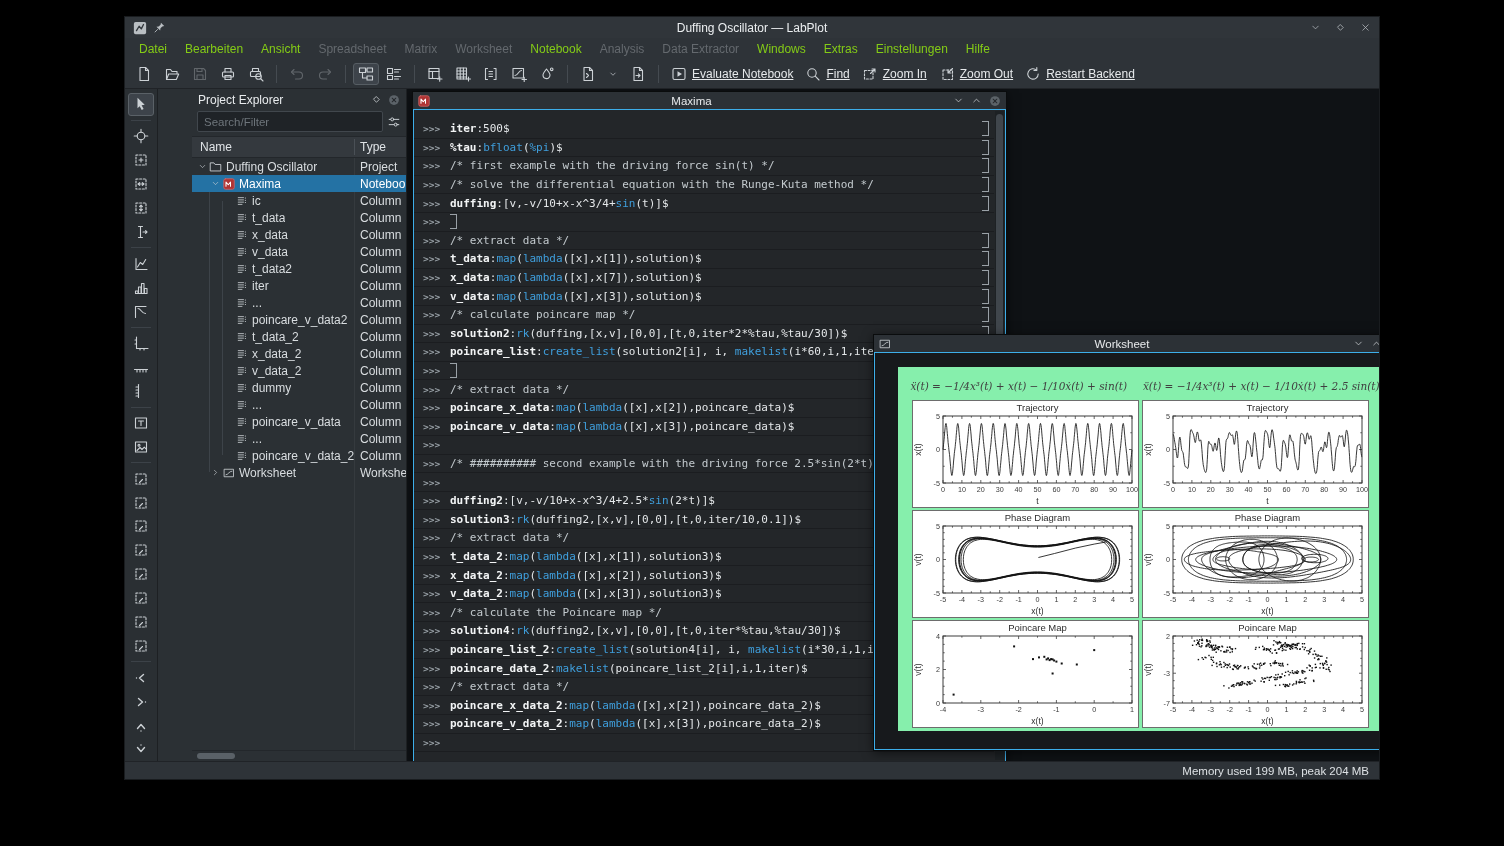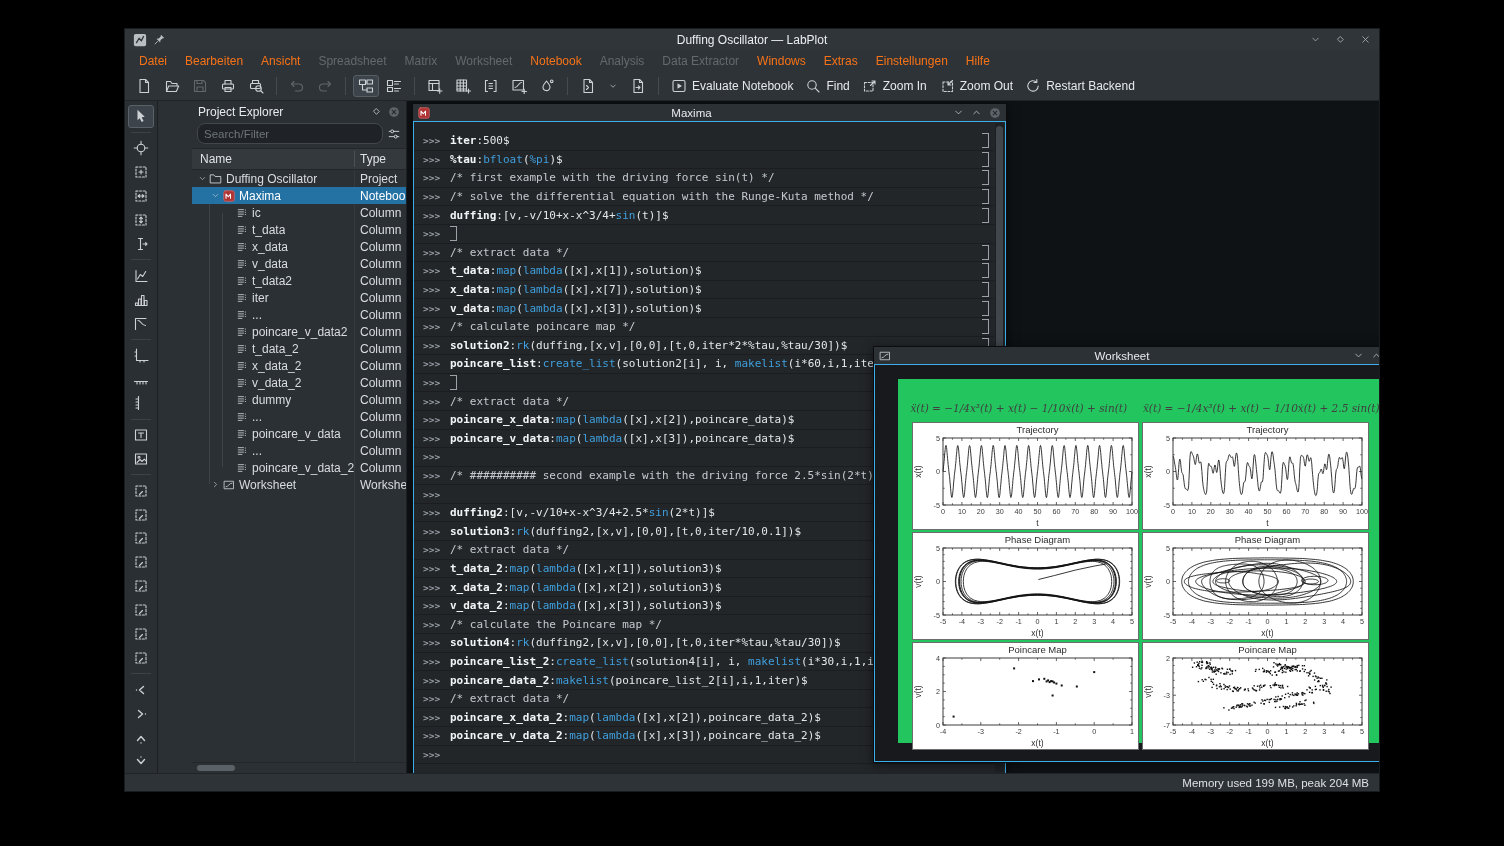--- a/index.html
+++ b/index.html
@@ -1,51 +1,51 @@
 <!DOCTYPE html>
 <html><head>
 <meta charset="utf-8">
 <style>
   html,body{margin:0;padding:0;background:#000;}
   .stage{position:relative;width:1504px;height:846px;background:#000;overflow:hidden;
          font-family:"Liberation Sans",sans-serif;color:#e8ebed;font-size:12px;}
-  .app{position:absolute;left:124px;top:28px;width:1256px;height:764px;background:#2b3034;
+  .app{position:absolute;left:124px;top:16px;width:1256px;height:764px;background:#2b3034;
        border:1px solid #191c1f;box-sizing:border-box;display:flex;flex-direction:column;}
   
   .titlebar{height:21px;background:#30353a;display:flex;align-items:center;padding:0 8px;flex:0 0 auto;}
   .tb-left{display:flex;align-items:center;gap:6px;width:120px;}
   .tb-title{flex:1;text-align:center;color:#eceff1;font-size:12px;}
   .tb-controls{display:flex;align-items:center;gap:14px;width:120px;justify-content:flex-end;}
   .tb-controls .icon{opacity:.85;cursor:default;}
   
   .menubar{height:22px;background:#2e3338;display:flex;align-items:center;padding:0 6px;gap:2px;flex:0 0 auto;}
-  .menu-item{padding:2px 8px;color:#f97316;border-radius:2px;}
+  .menu-item{padding:2px 8px;color:#84cc16;border-radius:2px;}
   .menu-item.disabled{color:#64696e;}
   
   .toolbar{height:28px;background:#2e3338;border-bottom:1px solid #202327;display:flex;align-items:center;
            padding:0 6px;gap:2px;flex:0 0 auto;}
-  .tbtn{display:flex;align-items:center;gap:5px;padding:2px 4px;border-radius:3px;border:1px solid transparent;color:#e6e9eb;}
+  .tbtn{display:flex;align-items:center;gap:5px;padding:2px 4px;border-radius:3px;border:1px solid transparent;color:#e6e9eb;text-decoration:underline;}
   .tbtn.pressed{background:#3d434a;border-color:#565d63;}
   .tbtn.disabled{opacity:.32;}
   .tsep{width:1px;height:18px;background:#454b51;margin:0 5px;}
   .tbtn .lbl{font-size:12px;white-space:nowrap;}
   
   .mainrow{flex:1;display:flex;min-height:0;}
   .left-tools{width:32px;background:#2a2f33;border-right:1px solid #1d2023;display:flex;flex-direction:column;
               align-items:center;padding-top:4px;gap:1px;overflow:hidden;}
   .ltbtn{width:24px;height:23px;display:flex;align-items:center;justify-content:center;border-radius:3px;
          border:1px solid transparent;}
   .ltbtn.pressed{background:#3d434a;border-color:#5a6167;}
   .ltsep{width:20px;height:1px;background:#3c4248;margin:3px 0;}
   
   .dock{width:214px;background:#2b3034;border-right:1px solid #1d2023;display:flex;flex-direction:column;position:relative;margin-left:34px;}
   .dock-header{height:21px;display:flex;align-items:center;padding:0 6px;gap:6px;}
   .dock-title{flex:1;color:#e8ebed;font-size:12px;}
   .search-row{display:flex;align-items:center;gap:4px;padding:1px 5px 4px 5px;}
-  .search-input{flex:1;height:19px;background:#1f2327;border:1px solid #41474d;border-radius:8px;color:#cfd4d8;
+  .search-input{flex:1;height:19px;background:#1f2327;border:1px solid #41474d;border-radius:2px;color:#cfd4d8;
                 font-size:11.5px;padding:0 6px;outline:none;font-family:"Liberation Sans",sans-serif;}
   .search-input::placeholder{color:#6e757b;}
   .thead{height:20px;display:flex;align-items:center;background:#34393e;border-top:1px solid #23272b;
          border-bottom:1px solid #23272b;font-size:12px;color:#dfe3e6;position:relative;}
   .thead .c-name{padding-left:8px;}
   .thead .c-type{position:absolute;left:168px;}
   .thead .csep{position:absolute;left:162px;top:2px;bottom:2px;width:1px;background:#4a5056;}
   .tree{position:relative;flex:1;overflow:hidden;}
   .tree .colline{position:absolute;left:162px;top:0;bottom:0;width:1px;background:rgba(255,255,255,.05);}
   .trow{height:17px;display:flex;align-items:center;position:relative;font-size:12px;color:#d9dde0;}
@@ -73,21 +73,21 @@
   .code{flex:1;font-family:"DejaVu Sans Mono",monospace;font-size:11px;white-space:pre;overflow:hidden;}
   .tk-v{color:#f2f4f5;font-weight:bold;}
   .tk-p{color:#e4e7e9;}
   .tk-f{color:#3f9fdd;}
   .tk-c{color:#c3cace;}
   .bracket{flex:0 0 auto;width:6px;height:13px;border:1px solid #9aa1a7;border-left:none;margin-right:5px;}
   .vscroll{position:absolute;right:1px;top:1px;bottom:1px;width:9px;background:#1d2124;}
   .vscroll .thumb{position:absolute;left:1px;right:1px;top:3px;height:94%;border-radius:4px;background:#40464c;}
   
   .ws-content{background:#17191c;height:100%;display:flex;justify-content:center;}
-  .canvas{width:485px;height:364px;margin-top:14px;background:#22c55e;box-sizing:border-box;padding-top:23px;}
+  .canvas{width:485px;height:364px;margin-top:14px;background:#86efac;box-sizing:border-box;padding-top:13px;}
   .equations{display:flex;height:17px;}
   .equations .eq{width:50%;text-align:center;font-family:"DejaVu Serif",serif;font-style:italic;
                  font-size:10.5px;color:#404040;}
   .plots{display:grid;grid-template-columns:227px 227px;gap:2px 3px;justify-content:center;margin-top:3px;}
   .plot{width:227px;height:108px;border:1px solid #6d6d6d;box-sizing:border-box;background:#fff;}
   .plot svg{display:block;}
   
   .statusbar{height:17px;background:#2e3338;border-top:1px solid #202327;display:flex;align-items:center;
              justify-content:flex-end;padding:0 10px;font-size:11.5px;color:#dde1e4;flex:0 0 auto;}
   .icon{display:inline-flex;align-items:center;justify-content:center;}

